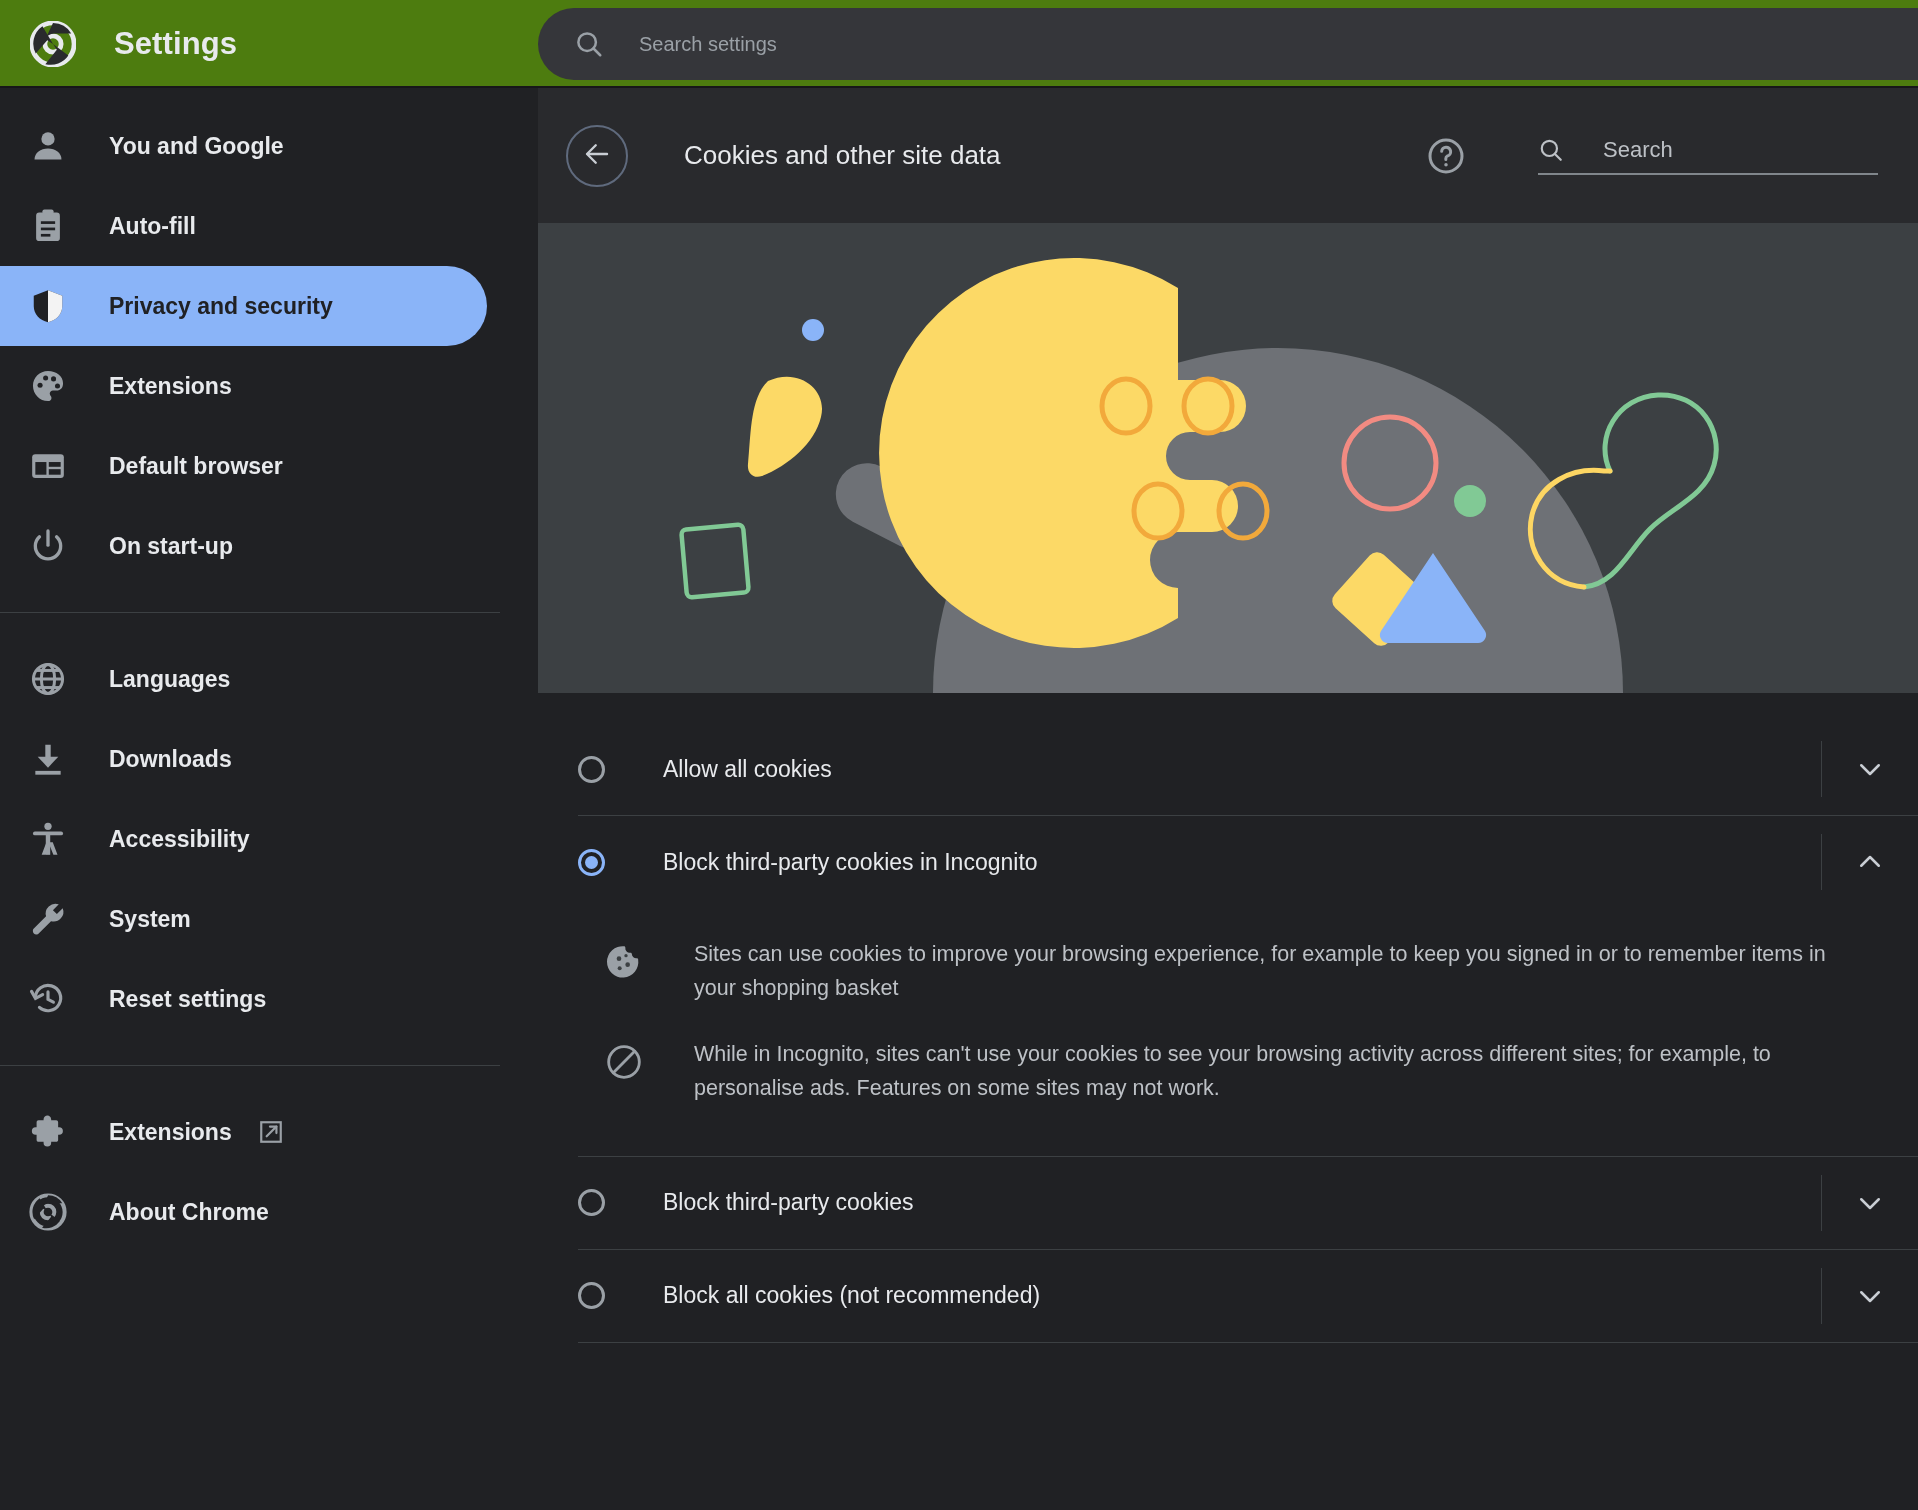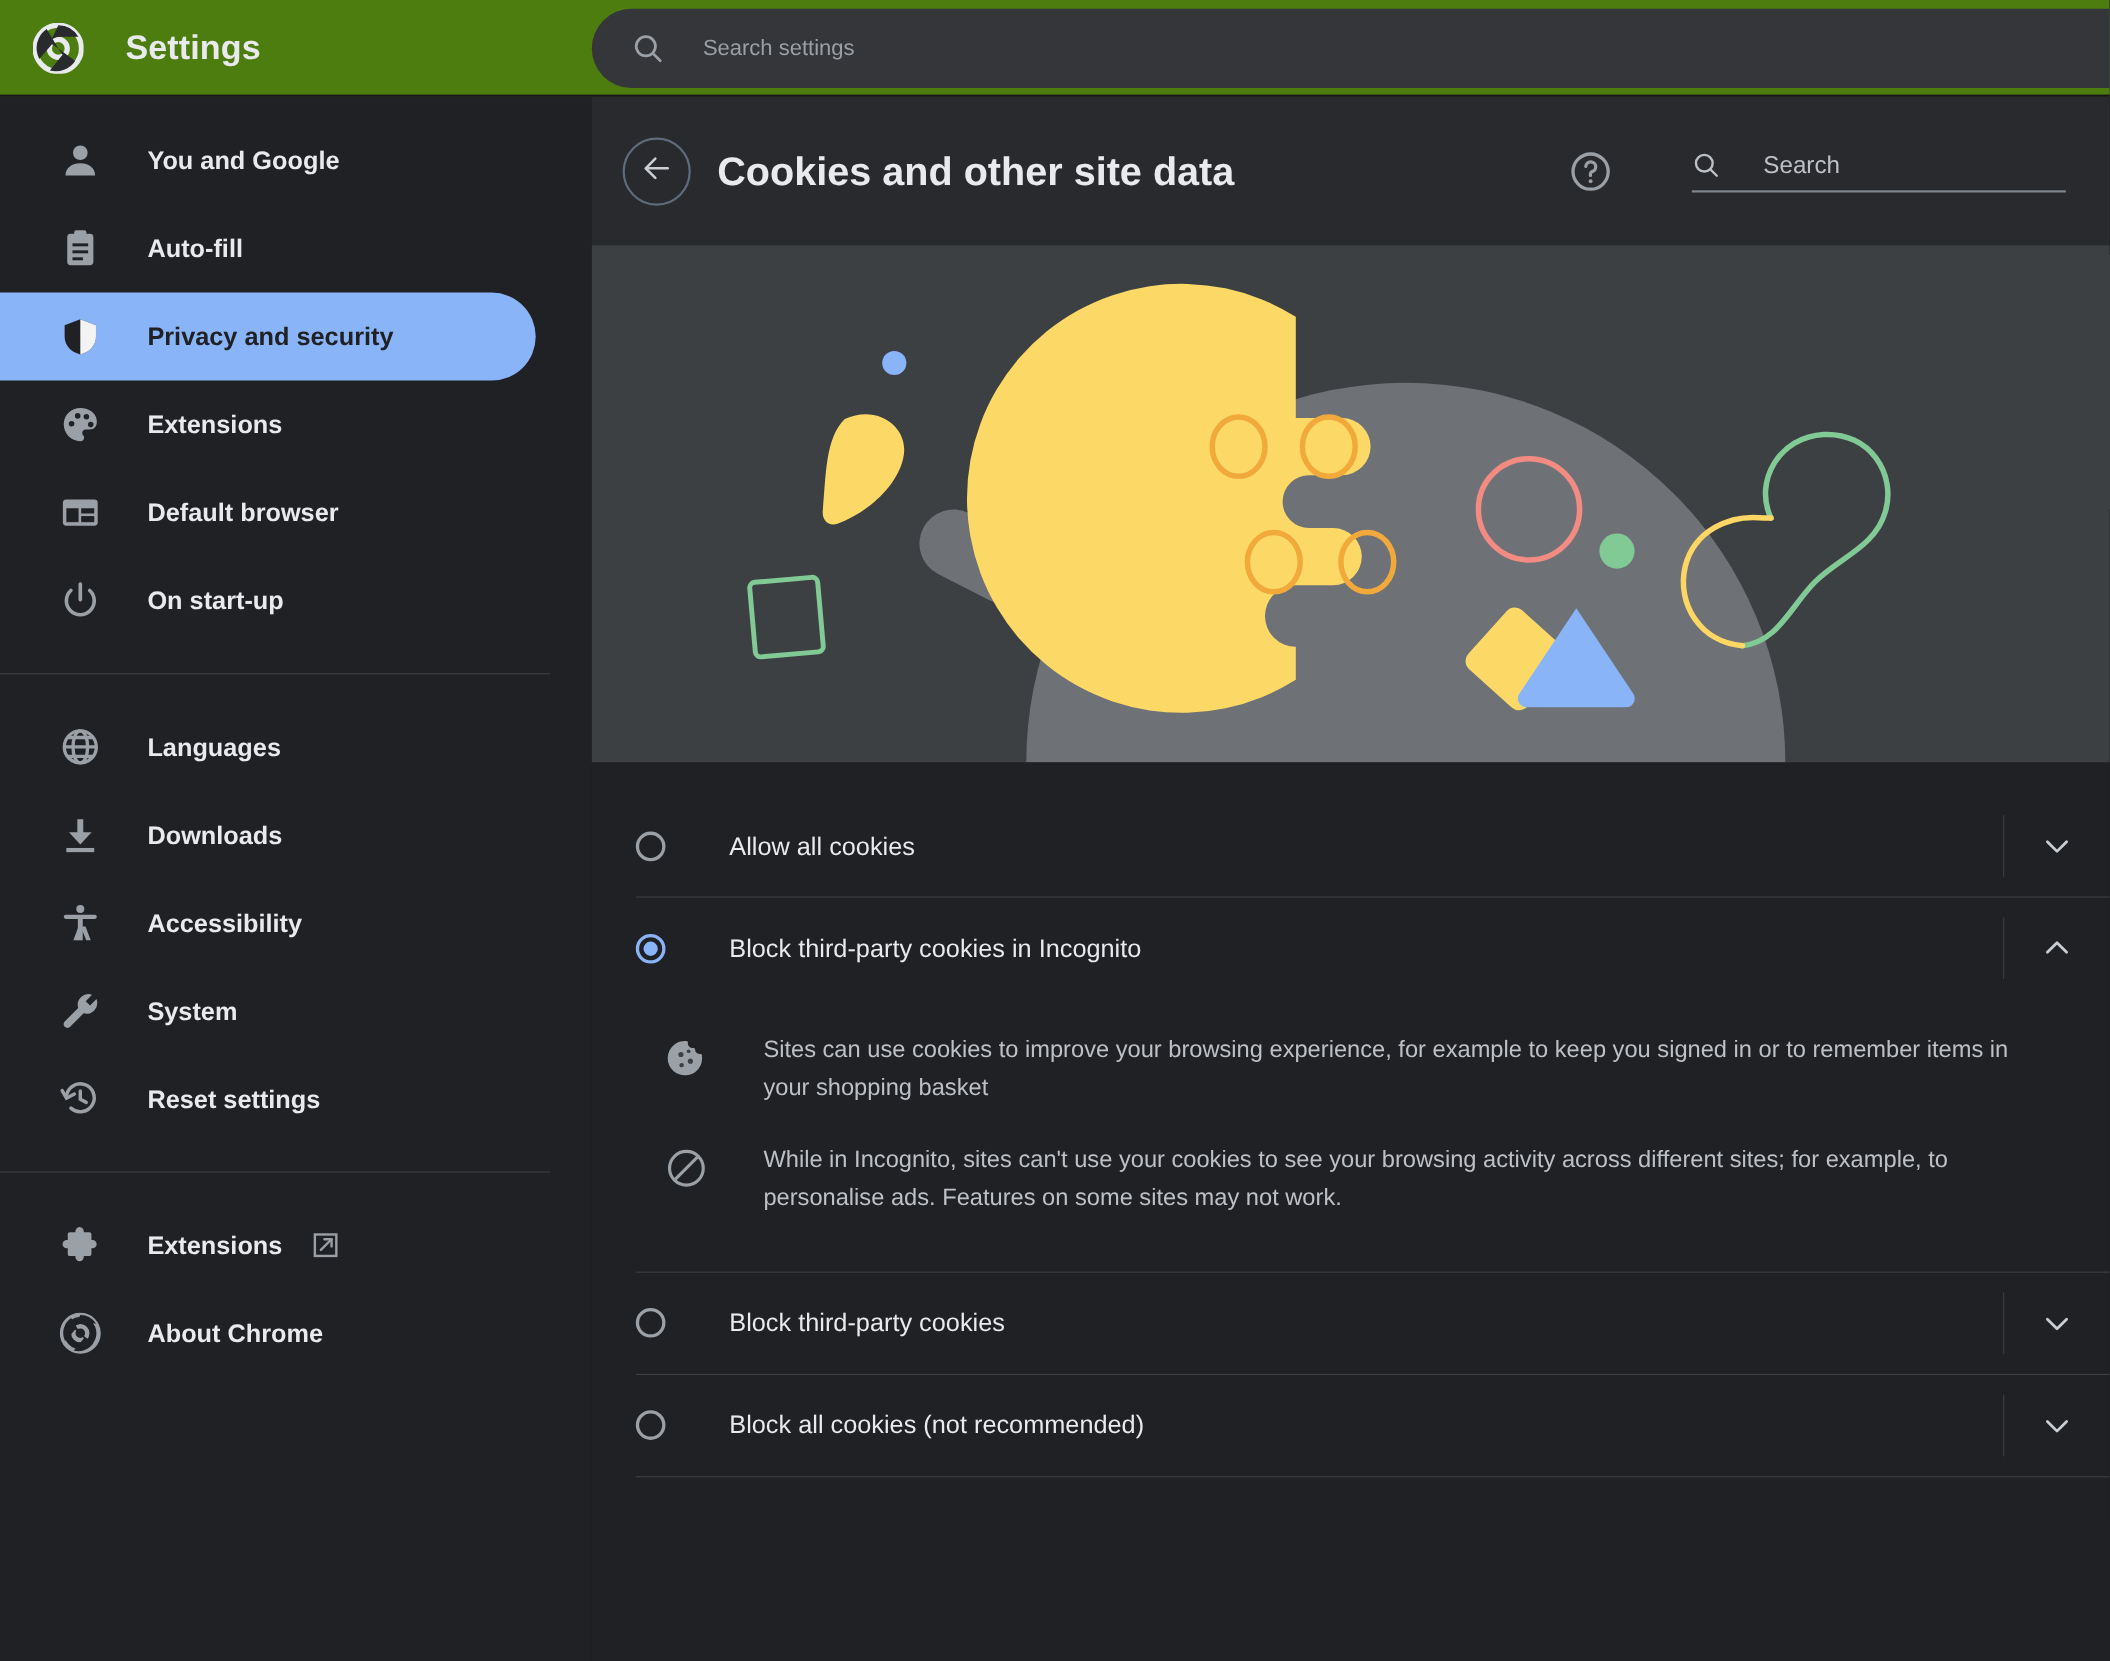--- a/index.html
+++ b/index.html
@@ -40,21 +40,21 @@
   .sidebar {
     width: 538px; flex: 0 0 538px;
     background: #202124;
     padding-top: 18px;
     overflow: hidden;
   }
   .nav-group { padding: 0; }
   .nav-sep { height: 1px; background: #3c4043; margin: 26px 0 26px 0; width: 500px; }
   .nav-item {
     height: 80px; display: flex; align-items: center;
-    padding-left: 54px; position: relative;
+    padding-left: 29px; position: relative;
     color: #e8eaed; cursor: pointer;
     border-radius: 0 40px 40px 0; width: 487px;
   }
   .nav-item .nicon { width: 38px; height: 38px; flex: 0 0 38px; display:flex; align-items:center; justify-content:center; }
   .nav-item .nlabel { margin-left: 42px; font-size: 23px; font-weight: 600; white-space: nowrap; }
   .nav-item.active { background: #8ab4f8; color: #202124; }
   .nav-item .ext-icon { margin-left: 26px; width: 26px; height: 26px; }
 
   
   .content { flex: 1 1 auto; background: #202124; display: flex; flex-direction: column; min-width: 0; }
@@ -62,21 +62,21 @@
     height: 135px; flex: 0 0 135px;
     background: #292a2d;
     display: flex; align-items: center; padding: 0 40px 0 28px;
     position: relative;
   }
   .backbtn {
     width: 62px; height: 62px; flex: 0 0 62px; border-radius: 50%;
     border: 2px solid #5f6a7d; display: flex; align-items: center; justify-content: center;
     cursor: pointer; background: transparent;
   }
-  .page-title { margin-left: 24px; font-size: 36px; font-weight: 700; color: #e8eaed; white-space: nowrap; }
+  .page-title { margin-left: 56px; font-size: 26px; font-weight: 400; color: #e8eaed; white-space: nowrap; }
   .head-right { margin-left: auto; display: flex; align-items: center; }
   .helpbtn { width: 40px; height: 40px; cursor: pointer; }
   .searchfield {
     margin-left: 72px; width: 340px;
     display: flex; align-items: flex-end; gap: 11px;
     border-bottom: 2px solid #80868b; padding-bottom: 10px;
     cursor: text;
   }
   .searchfield .mag2 { width: 26px; height: 26px; flex: 0 0 26px; }
   .searchfield .ph2 { margin-left: 28px; color: #bdc1c6; font-size: 22px; }

